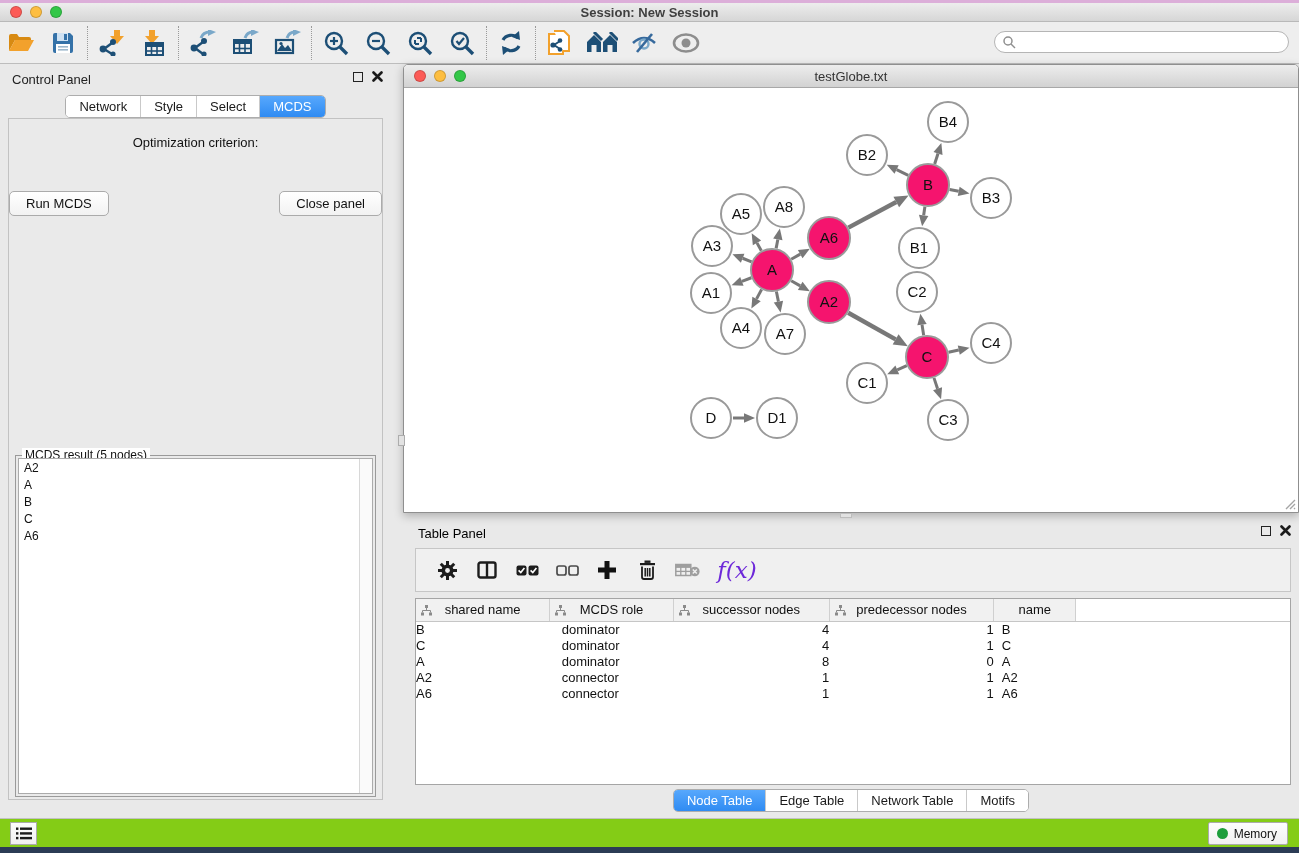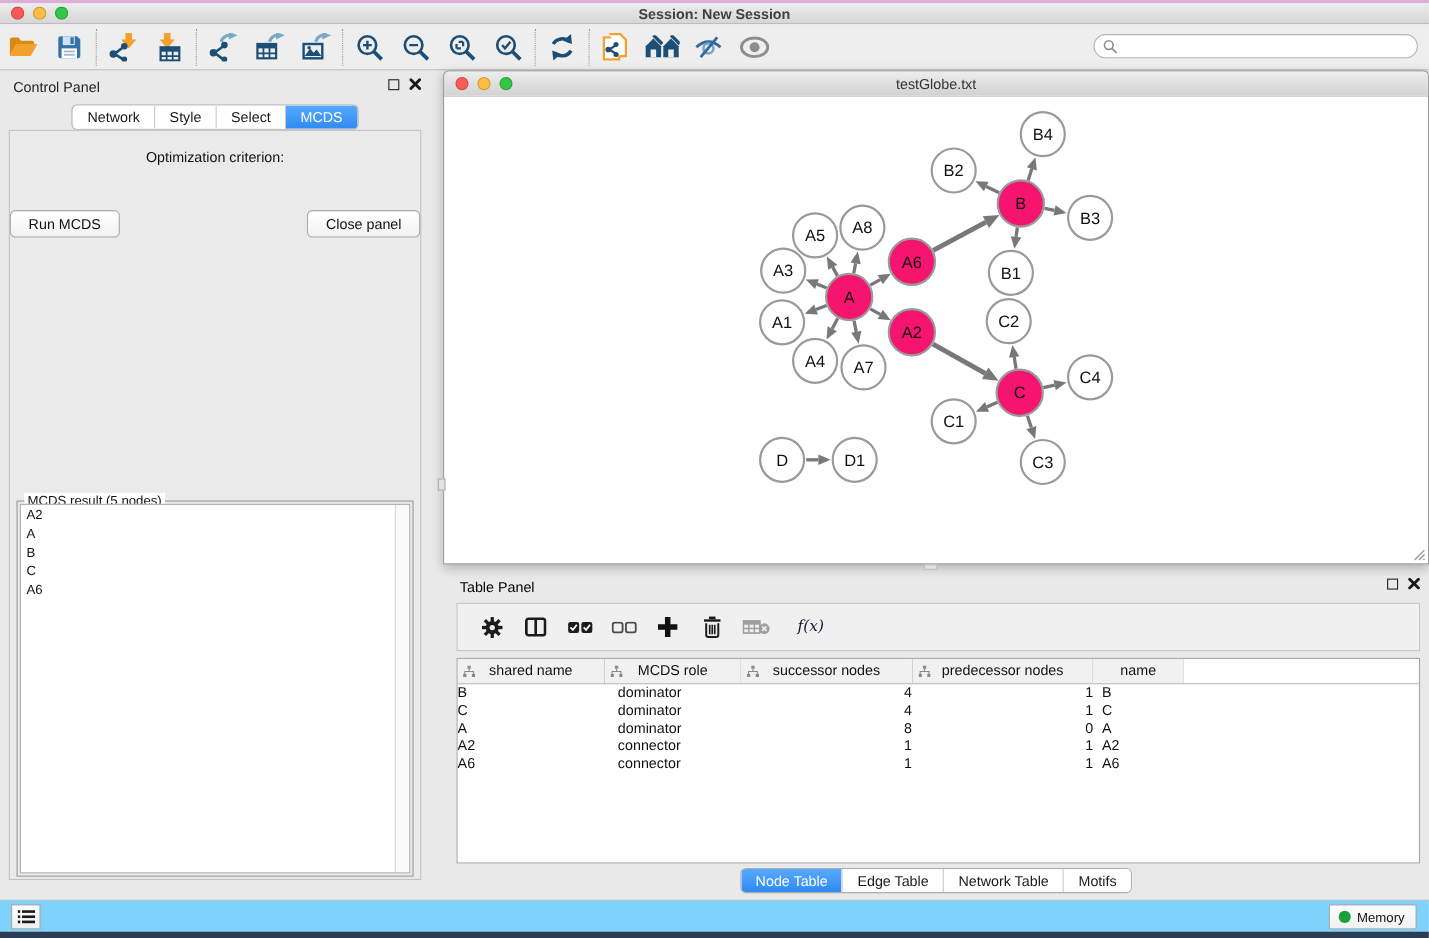--- a/index.html
+++ b/index.html
@@ -73,35 +73,35 @@
     background:#e2e2e2; border:1px solid #adadad; }
   .h-splitter-handle { position:absolute; left:840px; top:513px; width:12px; height:5px;
     background:#e2e2e2; border:1px solid #bdbdbd; }
 
   
   .table-panel { position:absolute; left:403px; top:518px; width:896px; height:294px; }
   .tp-title { position:absolute; left:15px; top:8px; font-size:13px; color:#000000; }
   .tp-toolbar { position:absolute; left:12px; right:8px; top:30px; height:44px;
     background:#f0f0f0; border:1px solid #c6c6c6; display:flex; align-items:center; gap:14px; padding-left:18px; }
   .tp-tbtn { background:none; border:none; width:26px; height:30px; display:flex; align-items:center; justify-content:center; cursor:pointer; }
-  .fx { font-family:"DejaVu Serif", serif; font-style:italic; font-size:14px; color:#0f172a;text-align:right; }
+  .fx { font-family:"DejaVu Serif", serif; font-style:italic; font-size:23px; color:#6d28d9;text-align:right; }
   .tp-table-wrap { position:absolute; left:12px; right:8px; top:80px; height:187px;
     background:#fff; border:1px solid #a5a5a5; overflow:hidden; }
   table.node-table { border-collapse:collapse; font-size:13px; color:#111; table-layout:fixed; }
   table.node-table th { background:#f1f1f1; border-right:1px solid #d0d0d0; border-bottom:1px solid #c6c6c6;
     font-weight:normal; height:22px; position:relative; text-align:center; }
   table.node-table th .hdr-ico { position:absolute; left:5px; top:6px; }
   table.node-table td { height:16px; padding:0; white-space:nowrap; overflow:hidden; }
   td.al { padding-left:10px; text-align:left; }
   td.ar { padding-right:18px; text-align:right; }
   .tp-tabs { position:absolute; left:0; right:0; top:271px; display:flex; justify-content:center; }
 
   
   .status-bar { position:absolute; left:0; top:818px; width:1299px; height:29px;
-    background:#7dd3fc; border-top:1px solid #c2c2c2; }
+    background:#84cc16; border-top:1px solid #c2c2c2; }
   .list-btn { position:absolute; left:10px; top:3px; width:27px; height:23px;
     background:linear-gradient(#fdfdfd,#f0f0f0); border:1px solid #ababab; display:flex; align-items:center; justify-content:center; cursor:pointer; }
   .memory-btn { position:absolute; right:11px; top:3px; height:23px; padding:0 10px 0 8px;
     background:linear-gradient(#fdfdfd,#f1f1f1); border:1px solid #ababab; border-radius:2px;
     display:flex; align-items:center; gap:6px; font-size:12px; color:#111; cursor:pointer; font-family:inherit; }
   .green-dot { width:11px; height:11px; border-radius:50%; background:#1d9e3c; }
   .desktop-bottom-strip { position:absolute; left:0; top:847px; width:1299px; height:6px; background:#2b3c55; }
 </style>
 </head>
 <body>

